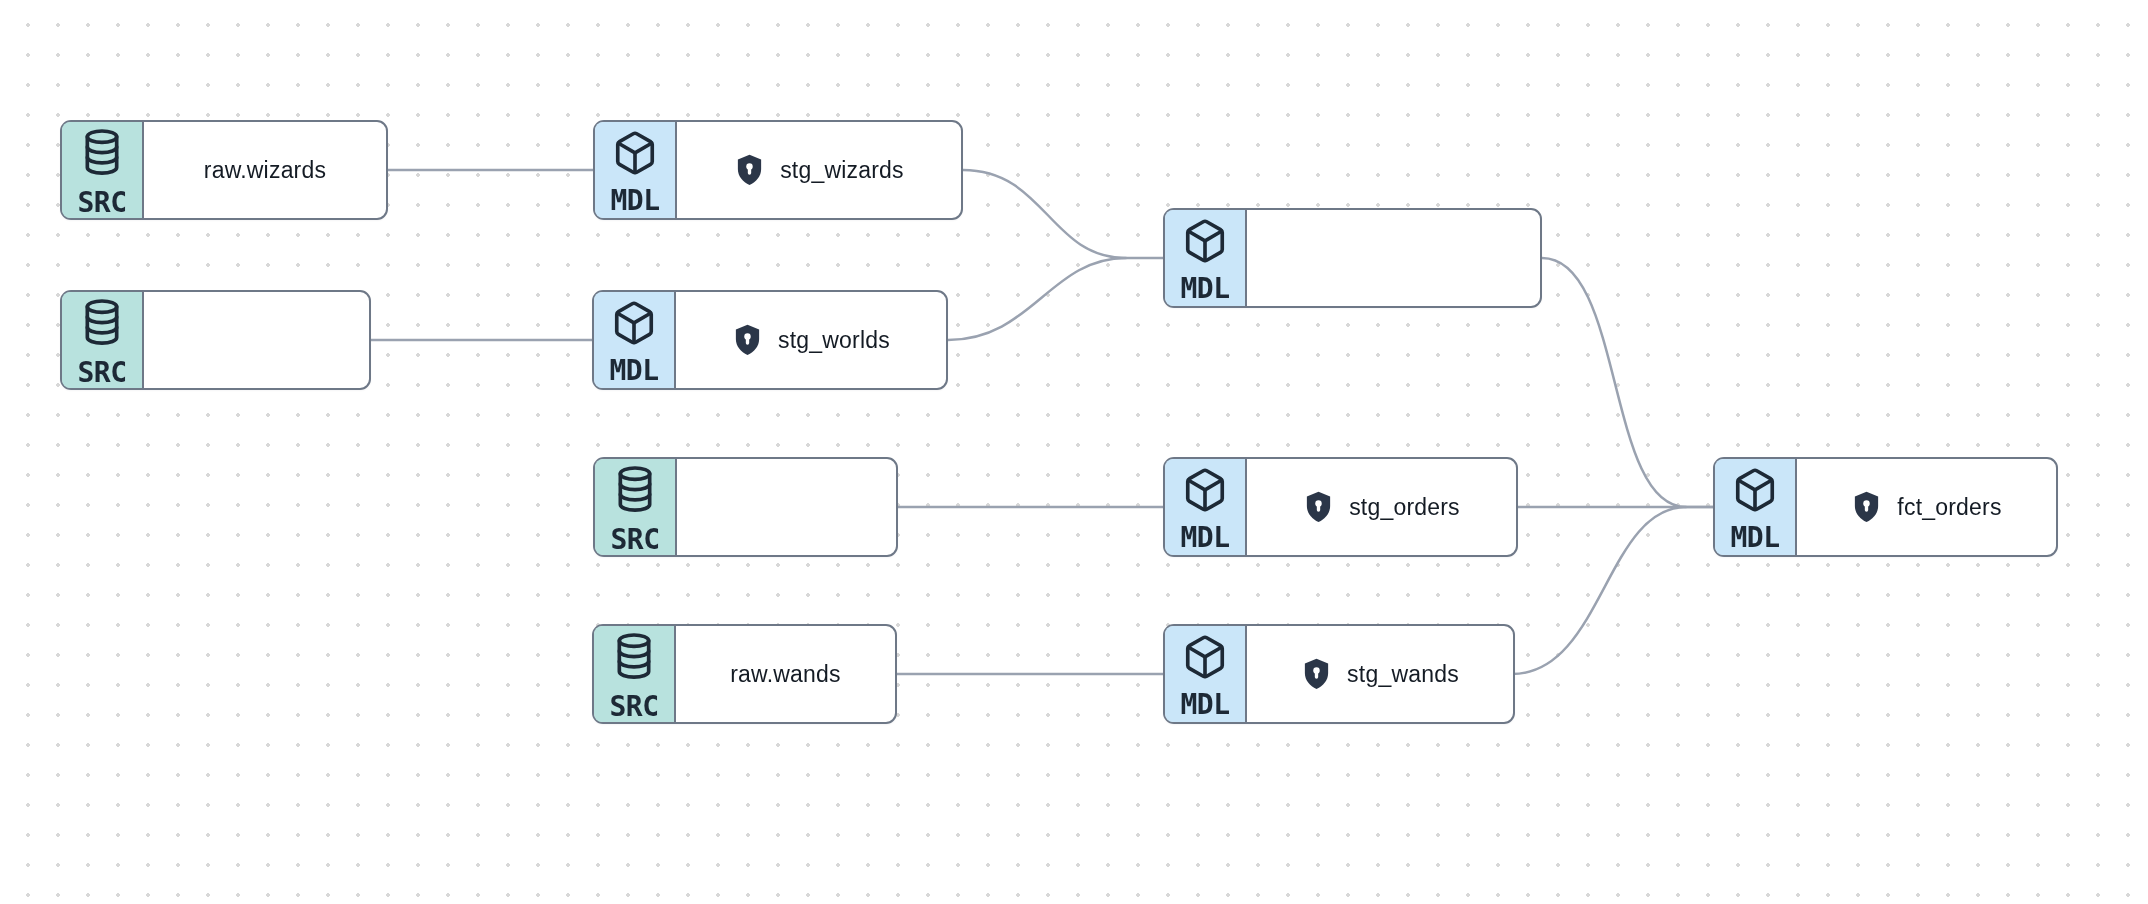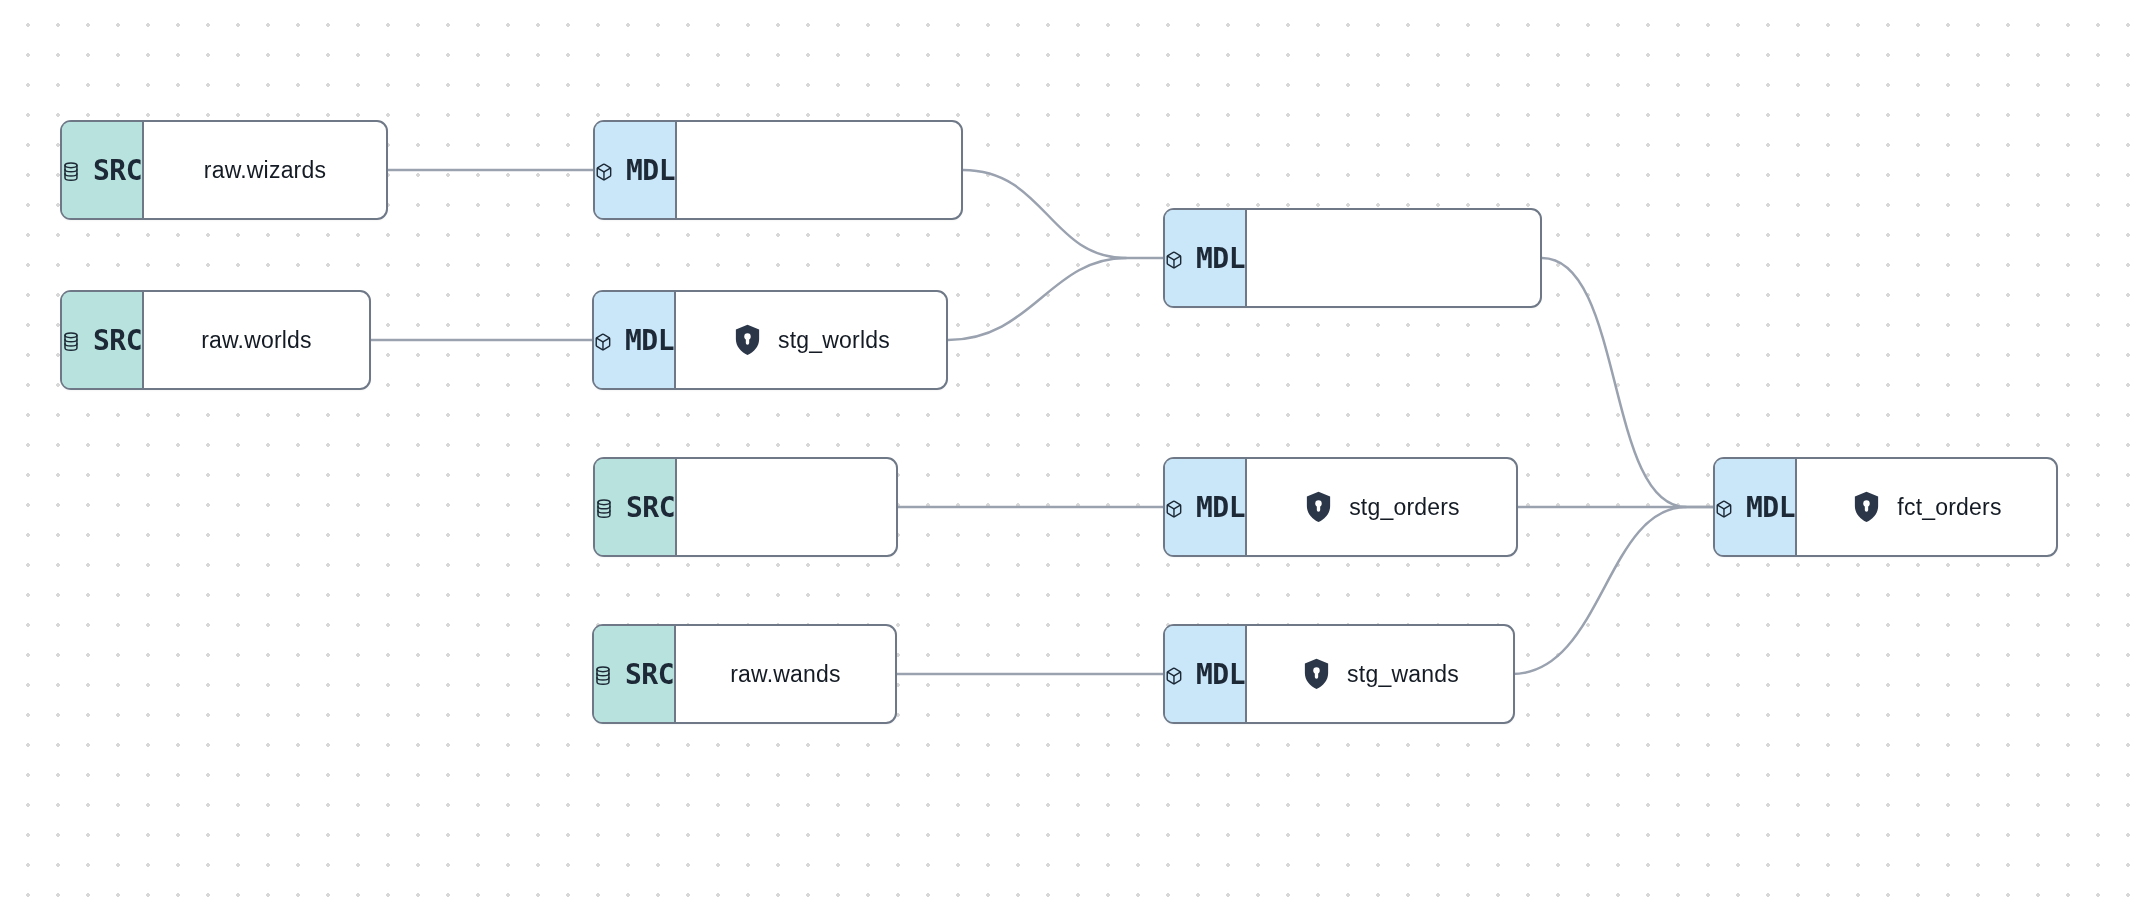--- a/index.html
+++ b/index.html
@@ -24,21 +24,21 @@
   svg.edge-layer{position:absolute;left:0;top:0;z-index:1;}
   .node{
     position:absolute;height:100px;z-index:2;display:flex;box-sizing:border-box;
     background:#ffffff;border:2.5px solid var(--border);border-radius:11px;
     box-shadow:0 1px 2px rgba(20,30,40,.04);
   }
   .badge-block{
     flex:0 0 82px;width:82px;box-sizing:border-box;
     border-right:2.5px solid var(--border);
     border-radius:8px 0 0 8px;
-    display:flex;flex-direction:row;align-items:center;justify-content:center;
+    display:flex;flex-direction:column;align-items:center;justify-content:center;
     padding-top:4px;gap:13px;
   }
   .badge-block.src{background:var(--src-bg);}
   .badge-block.mdl{background:var(--mdl-bg);}
   .badge-label{
     font-family:"DejaVu Sans Mono","Liberation Mono",monospace;
     font-size:28px;font-weight:600;letter-spacing:-0.5px;color:var(--badge-ink);
     line-height:1;margin-top:-2px;
   }
   .node-main{
@@ -85,35 +85,40 @@
 
   <div class="node" style="left:593px;top:120px;width:370px;">
     <div class="badge-block mdl">
       <svg class="icon" width="46" height="46" viewBox="0 0 24 24" stroke="#1d2936" stroke-width="1.9" fill="none" stroke-linejoin="round" stroke-linecap="round">
         <path d="M21 16.4 V7.6 a1.8 1.8 0 0 0 -.9 -1.56 l-7.2 -4.1 a1.8 1.8 0 0 0 -1.8 0 l-7.2 4.1 A1.8 1.8 0 0 0 3 7.6 v8.8 a1.8 1.8 0 0 0 .9 1.56 l7.2 4.1 a1.8 1.8 0 0 0 1.8 0 l7.2 -4.1 A1.8 1.8 0 0 0 21 16.4 z"></path>
         <path d="M3.4 6.9 12 11.9 l8.6 -5"></path>
         <path d="M12 22.1 V11.9"></path>
       </svg>
       <span class="badge-label">MDL</span>
     </div>
+    <div class="node-main">
+      <svg class="icon" width="31" height="34" viewBox="0 0 24 26">
+        <path fill="#2b3648" d="M12 1.2 21 4.8 v7.4 c0 5.7 -3.8 10 -9 12.5 -5.2 -2.5 -9 -6.8 -9 -12.5 V4.8 z"></path>
+        <circle cx="12" cy="10.3" r="2.5" fill="#ffffff"></circle>
+        <path d="M12 11.5 v3.8" stroke="#ffffff" stroke-width="2.6" stroke-linecap="round"></path>
+      </svg>
+      <span class="node-label">stg_wizards</span>
+    </div>
   </div>
 
   <div class="node" style="left:60px;top:290px;width:311px;">
     <div class="badge-block src">
       <svg class="icon" width="44" height="50" viewBox="0 0 24 27" stroke="#1d2936" stroke-width="2" fill="none" stroke-linecap="round">
         <ellipse cx="12" cy="4.6" rx="8" ry="3.1"></ellipse>
         <path d="M4 4.6 v5.6 c0 1.7 3.6 3.1 8 3.1 s8-1.4 8-3.1 V4.6"></path>
         <path d="M4 10.2 v5.6 c0 1.7 3.6 3.1 8 3.1 s8-1.4 8-3.1 V10.2"></path>
         <path d="M4 15.8 v5.6 c0 1.7 3.6 3.1 8 3.1 s8-1.4 8-3.1 V15.8"></path>
       </svg>
       <span class="badge-label">SRC</span>
     </div>
-    <div class="node-main">
-      <span class="node-label">raw.worlds</span>
-    </div>
   </div>
 
   <div class="node" style="left:592px;top:290px;width:356px;">
     <div class="badge-block mdl">
       <svg class="icon" width="46" height="46" viewBox="0 0 24 24" stroke="#1d2936" stroke-width="1.9" fill="none" stroke-linejoin="round" stroke-linecap="round">
         <path d="M21 16.4 V7.6 a1.8 1.8 0 0 0 -.9 -1.56 l-7.2 -4.1 a1.8 1.8 0 0 0 -1.8 0 l-7.2 4.1 A1.8 1.8 0 0 0 3 7.6 v8.8 a1.8 1.8 0 0 0 .9 1.56 l7.2 4.1 a1.8 1.8 0 0 0 1.8 0 l7.2 -4.1 A1.8 1.8 0 0 0 21 16.4 z"></path>
         <path d="M3.4 6.9 12 11.9 l8.6 -5"></path>
         <path d="M12 22.1 V11.9"></path>
       </svg>
       <span class="badge-label">MDL</span>

